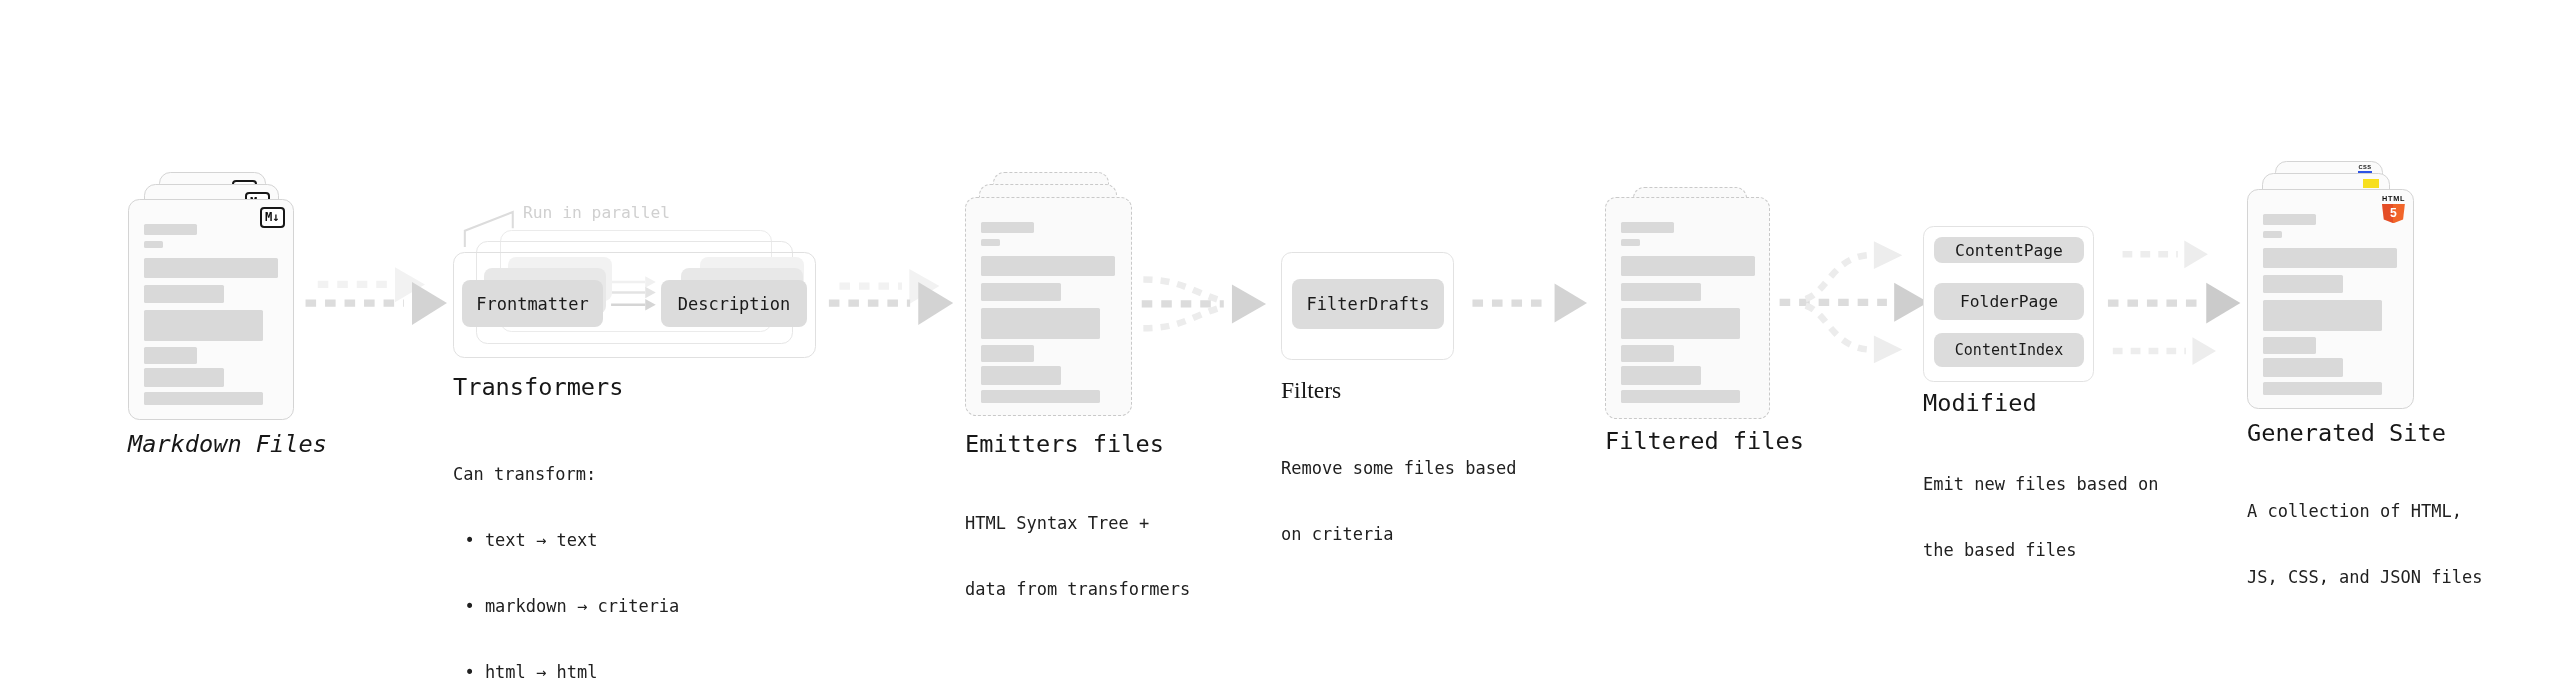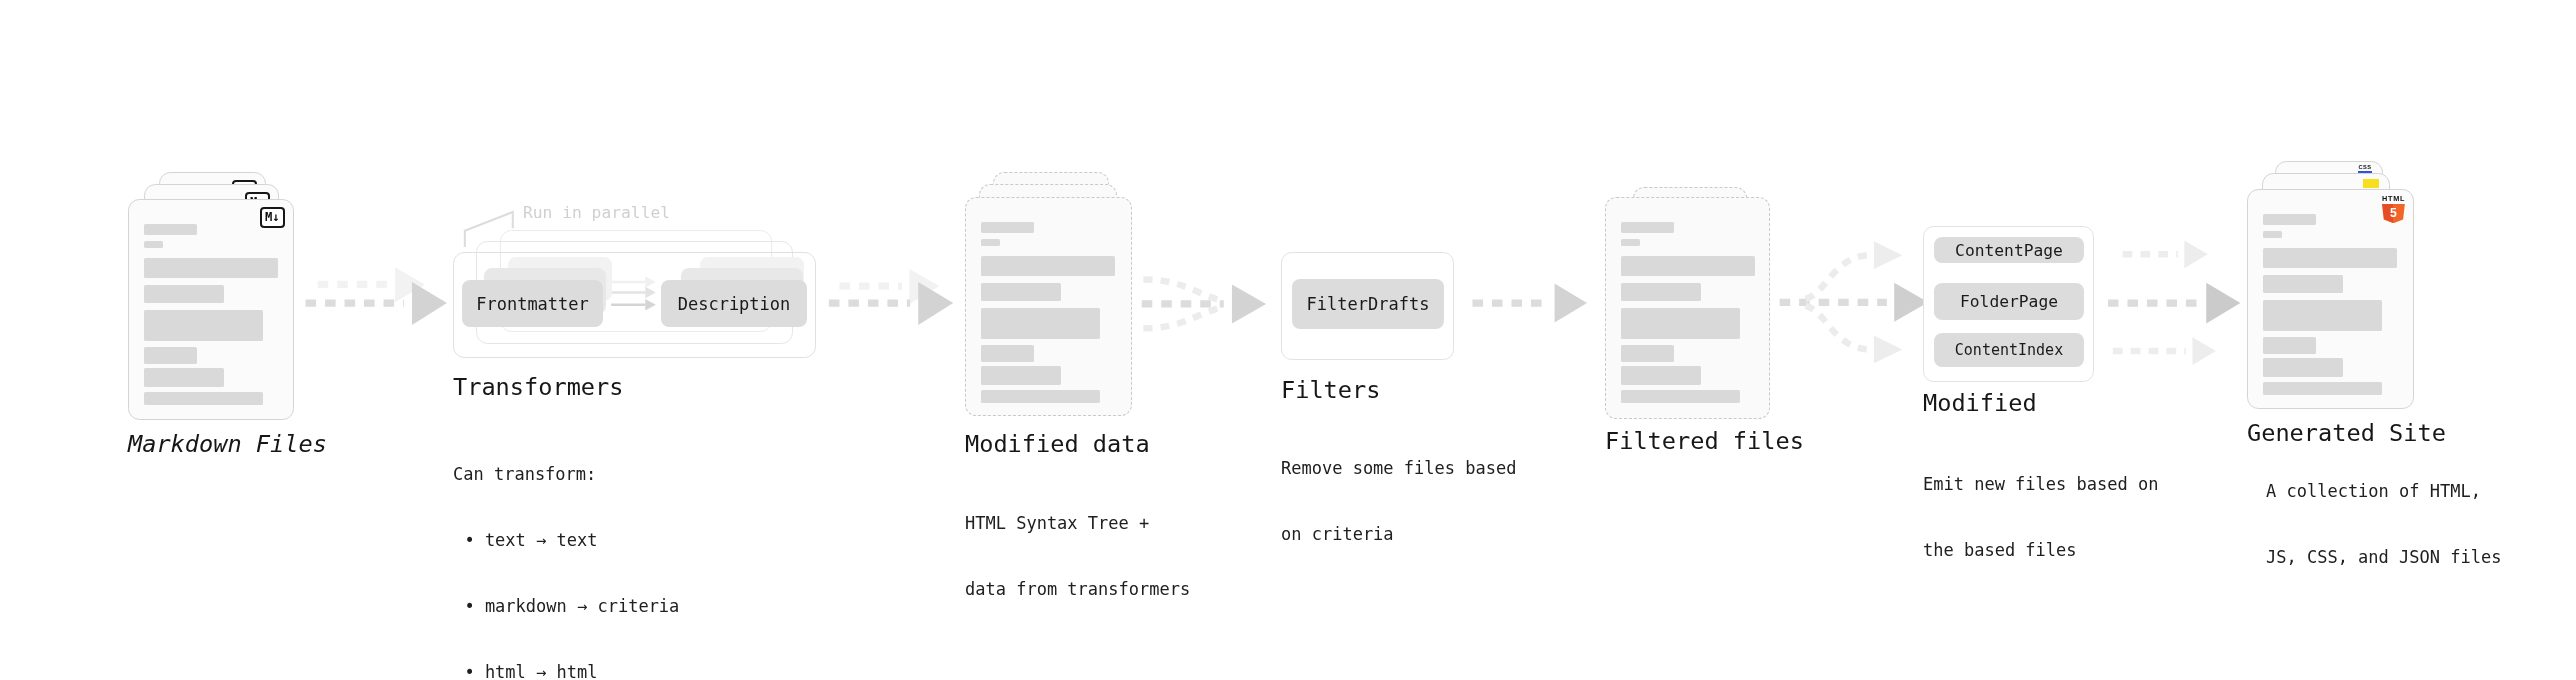--- a/index.html
+++ b/index.html
@@ -157,31 +157,31 @@
           <div class="bar" style="width: 53px; height: 10.6px; margin-bottom: 6.5px;"></div>
           <div class="bar" style="width: 18.7px; height: 6.5px; margin-bottom: 9.8px;"></div>
           <div class="bar" style="width: 134px; height: 20.3px; margin-bottom: 6.5px;"></div>
           <div class="bar" style="width: 80px; height: 18.7px; margin-bottom: 6.5px;"></div>
           <div class="bar" style="width: 119px; height: 31px; margin-bottom: 6.5px;"></div>
           <div class="bar" style="width: 53px; height: 16.3px; margin-bottom: 4.9px;"></div>
           <div class="bar" style="width: 80px; height: 18.7px; margin-bottom: 4.9px;"></div>
           <div class="bar" style="width: 119px; height: 13px; margin-bottom: 0px;"></div>
         </div>
     </div>
-    <div class="h1" style="left:965px;top:432px;">Modified data</div>
+    <div class="h1" style="left:965px;top:432px;">Emitters files</div>
     <div class="desc" style="left:965px;top:468px;">
       <span>HTML Syntax Tree +</span>
       <span>data from transformers</span>
     </div>
   </div>
 
   <div class="node">
     <div class="panel" style="left:1281px;top:252px;width:173px;height:108px;"></div>
     <div class="btn" style="left:1292px;top:279px;width:152px;height:50px;">FilterDrafts</div>
-    <div class="h1" style="left:1281px;top:378px;">Filters</div>
+    <div class="h1" style="left:1281px;top:378px;font-family:Liberation Serif, serif;">Filters</div>
     <div class="desc" style="left:1281px;top:413px;">
       <span>Remove some files based</span>
       <span>on criteria</span>
     </div>
   </div>
 
   <div class="node">
     <div class="doc dashed" style="left:1633px;top:187px;width:114px;height:222px;"></div>
     <div class="doc dashed" style="left:1605px;top:197px;width:165px;height:222px;">
       <div class="bars-wrap">
@@ -227,20 +227,20 @@
           <div class="bar" style="width: 18.7px; height: 6.5px; margin-bottom: 9.8px;"></div>
           <div class="bar" style="width: 134px; height: 20.3px; margin-bottom: 6.5px;"></div>
           <div class="bar" style="width: 80px; height: 18.7px; margin-bottom: 6.5px;"></div>
           <div class="bar" style="width: 119px; height: 31px; margin-bottom: 6.5px;"></div>
           <div class="bar" style="width: 53px; height: 16.3px; margin-bottom: 4.9px;"></div>
           <div class="bar" style="width: 80px; height: 18.7px; margin-bottom: 4.9px;"></div>
           <div class="bar" style="width: 119px; height: 13px; margin-bottom: 0px;"></div>
         </div>
     </div>
     <div class="h1" style="left:2247px;top:421px;">Generated Site</div>
-    <div class="desc" style="left:2247px;top:436px;margin-left:19px;">
+    <div class="desc" style="left:2247px;top:456px;">
       <span>A collection of HTML,</span>
       <span>JS, CSS, and JSON files</span>
     </div>
   </div>
 
 </div>
 
 
 </body></html>

